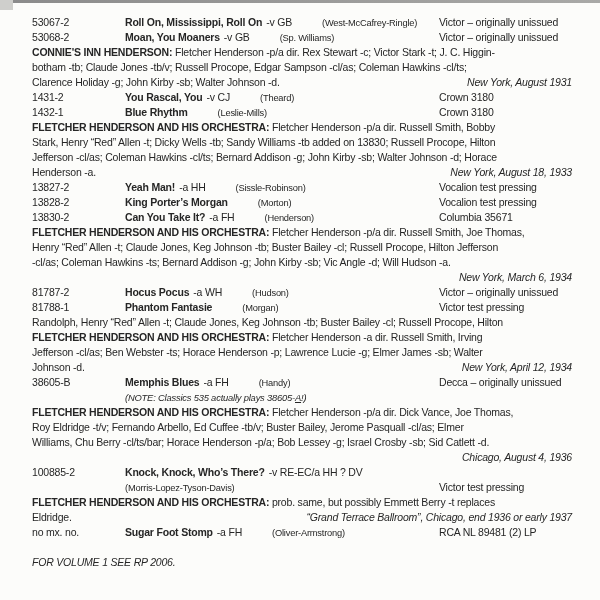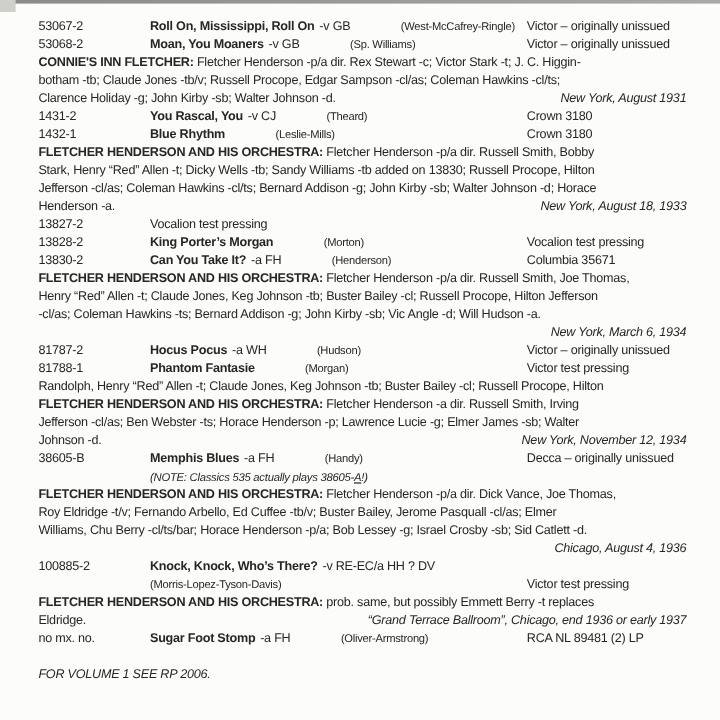--- a/index.html
+++ b/index.html
@@ -16,21 +16,21 @@
   #content{
     position:absolute;left:32px;top:15px;width:540px;
     font-size:10.5px;line-height:15px;letter-spacing:-0.2px;
   }
   .trow{display:flex;align-items:baseline;height:15px;}
   .mx{width:93px;flex:none;white-space:nowrap;}
   .mid{width:314px;flex:none;white-space:nowrap;}
   .lbl{flex:none;white-space:nowrap;}
   .ttl{font-weight:bold;}
   .perf{margin-left:4px;}
-  .comp{margin-left:20px;font-size:9.3px;padding-left:22px;}
+  .comp{margin-left:8px;font-size:9.3px;padding-left:22px;}
   .comp2{font-size:9.3px;}
   .note{font-style:italic;font-size:9.4px;}
   .note .u{text-decoration:underline;}
   .sline{display:flex;align-items:baseline;height:15px;}
   .sl{white-space:pre;flex:none;}
   .sname{font-weight:bold;}
   .sdate{margin-left:auto;font-style:italic;white-space:nowrap;}
   .footer{margin-top:15px;height:15px;font-style:italic;}
 </style>
 </head>
@@ -43,21 +43,21 @@
       <span class="mx">53067-2</span>
       <span class="mid"><b class="ttl">Roll On, Mississippi, Roll On</b><span class="perf">-v GB</span><span class="comp">(West-McCafrey-Ringle)</span></span>
       <span class="lbl">Victor – originally unissued</span>
     </div>
     <div class="trow">
       <span class="mx">53068-2</span>
       <span class="mid"><b class="ttl">Moan, You Moaners</b><span class="perf">-v GB</span><span class="comp">(Sp. Williams)</span></span>
       <span class="lbl">Victor – originally unissued</span>
     </div>
     <div class="sline">
-      <span class="sl"><b class="sname">CONNIE'S INN FLETCHER:</b><span> Fletcher Henderson -p/a dir. Rex Stewart -c; Victor Stark -t; J. C. Higgin-</span></span>
+      <span class="sl"><b class="sname">CONNIE'S INN HENDERSON:</b><span> Fletcher Henderson -p/a dir. Rex Stewart -c; Victor Stark -t; J. C. Higgin-</span></span>
     </div>
     <div class="sline">
       <span class="sl">botham -tb; Claude Jones -tb/v; Russell Procope, Edgar Sampson -cl/as; Coleman Hawkins -cl/ts;</span>
     </div>
     <div class="sline">
       <span class="sl">Clarence Holiday -g; John Kirby -sb; Walter Johnson -d.</span>
       <span class="sdate">New York, August 1931</span>
     </div>
     <div class="trow">
       <span class="mx">1431-2</span>
@@ -77,20 +77,21 @@
     </div>
     <div class="sline">
       <span class="sl">Jefferson -cl/as; Coleman Hawkins -cl/ts; Bernard Addison -g; John Kirby -sb; Walter Johnson -d; Horace</span>
     </div>
     <div class="sline">
       <span class="sl">Henderson -a.</span>
       <span class="sdate">New York, August 18, 1933</span>
     </div>
     <div class="trow">
       <span class="mx">13827-2</span>
+      <span class="mid"><b class="ttl">Yeah Man!</b><span class="perf">-a HH</span><span class="comp">(Sissle-Robinson)</span></span>
       <span class="lbl">Vocalion test pressing</span>
     </div>
     <div class="trow">
       <span class="mx">13828-2</span>
       <span class="mid"><b class="ttl">King Porter’s Morgan</b><span class="comp">(Morton)</span></span>
       <span class="lbl">Vocalion test pressing</span>
     </div>
     <div class="trow">
       <span class="mx">13830-2</span>
       <span class="mid"><b class="ttl">Can You Take It?</b><span class="perf">-a FH</span><span class="comp">(Henderson)</span></span>
@@ -123,21 +124,21 @@
       <span class="sl">Randolph, Henry “Red” Allen -t; Claude Jones, Keg Johnson -tb; Buster Bailey -cl; Russell Procope, Hilton</span>
     </div>
     <div class="sline">
       <span class="sl"><b class="sname">FLETCHER HENDERSON AND HIS ORCHESTRA:</b><span> Fletcher Henderson -a dir. Russell Smith, Irving</span></span>
     </div>
     <div class="sline">
       <span class="sl">Jefferson -cl/as; Ben Webster -ts; Horace Henderson -p; Lawrence Lucie -g; Elmer James -sb; Walter</span>
     </div>
     <div class="sline">
       <span class="sl">Johnson -d.</span>
-      <span class="sdate">New York, November 12, 1934</span>
+      <span class="sdate">New York, April 12, 1934</span>
     </div>
     <div class="trow">
       <span class="mx">38605-B</span>
       <span class="mid"><b class="ttl">Memphis Blues</b><span class="perf">-a FH</span><span class="comp">(Handy)</span></span>
       <span class="lbl">Decca – originally unissued</span>
     </div>
     <div class="trow">
       <span class="mx"></span>
       <span class="mid note"><span>(NOTE: Classics 535 actually plays 38605-</span><span class="u">A</span><span>!)</span></span>
     </div>

